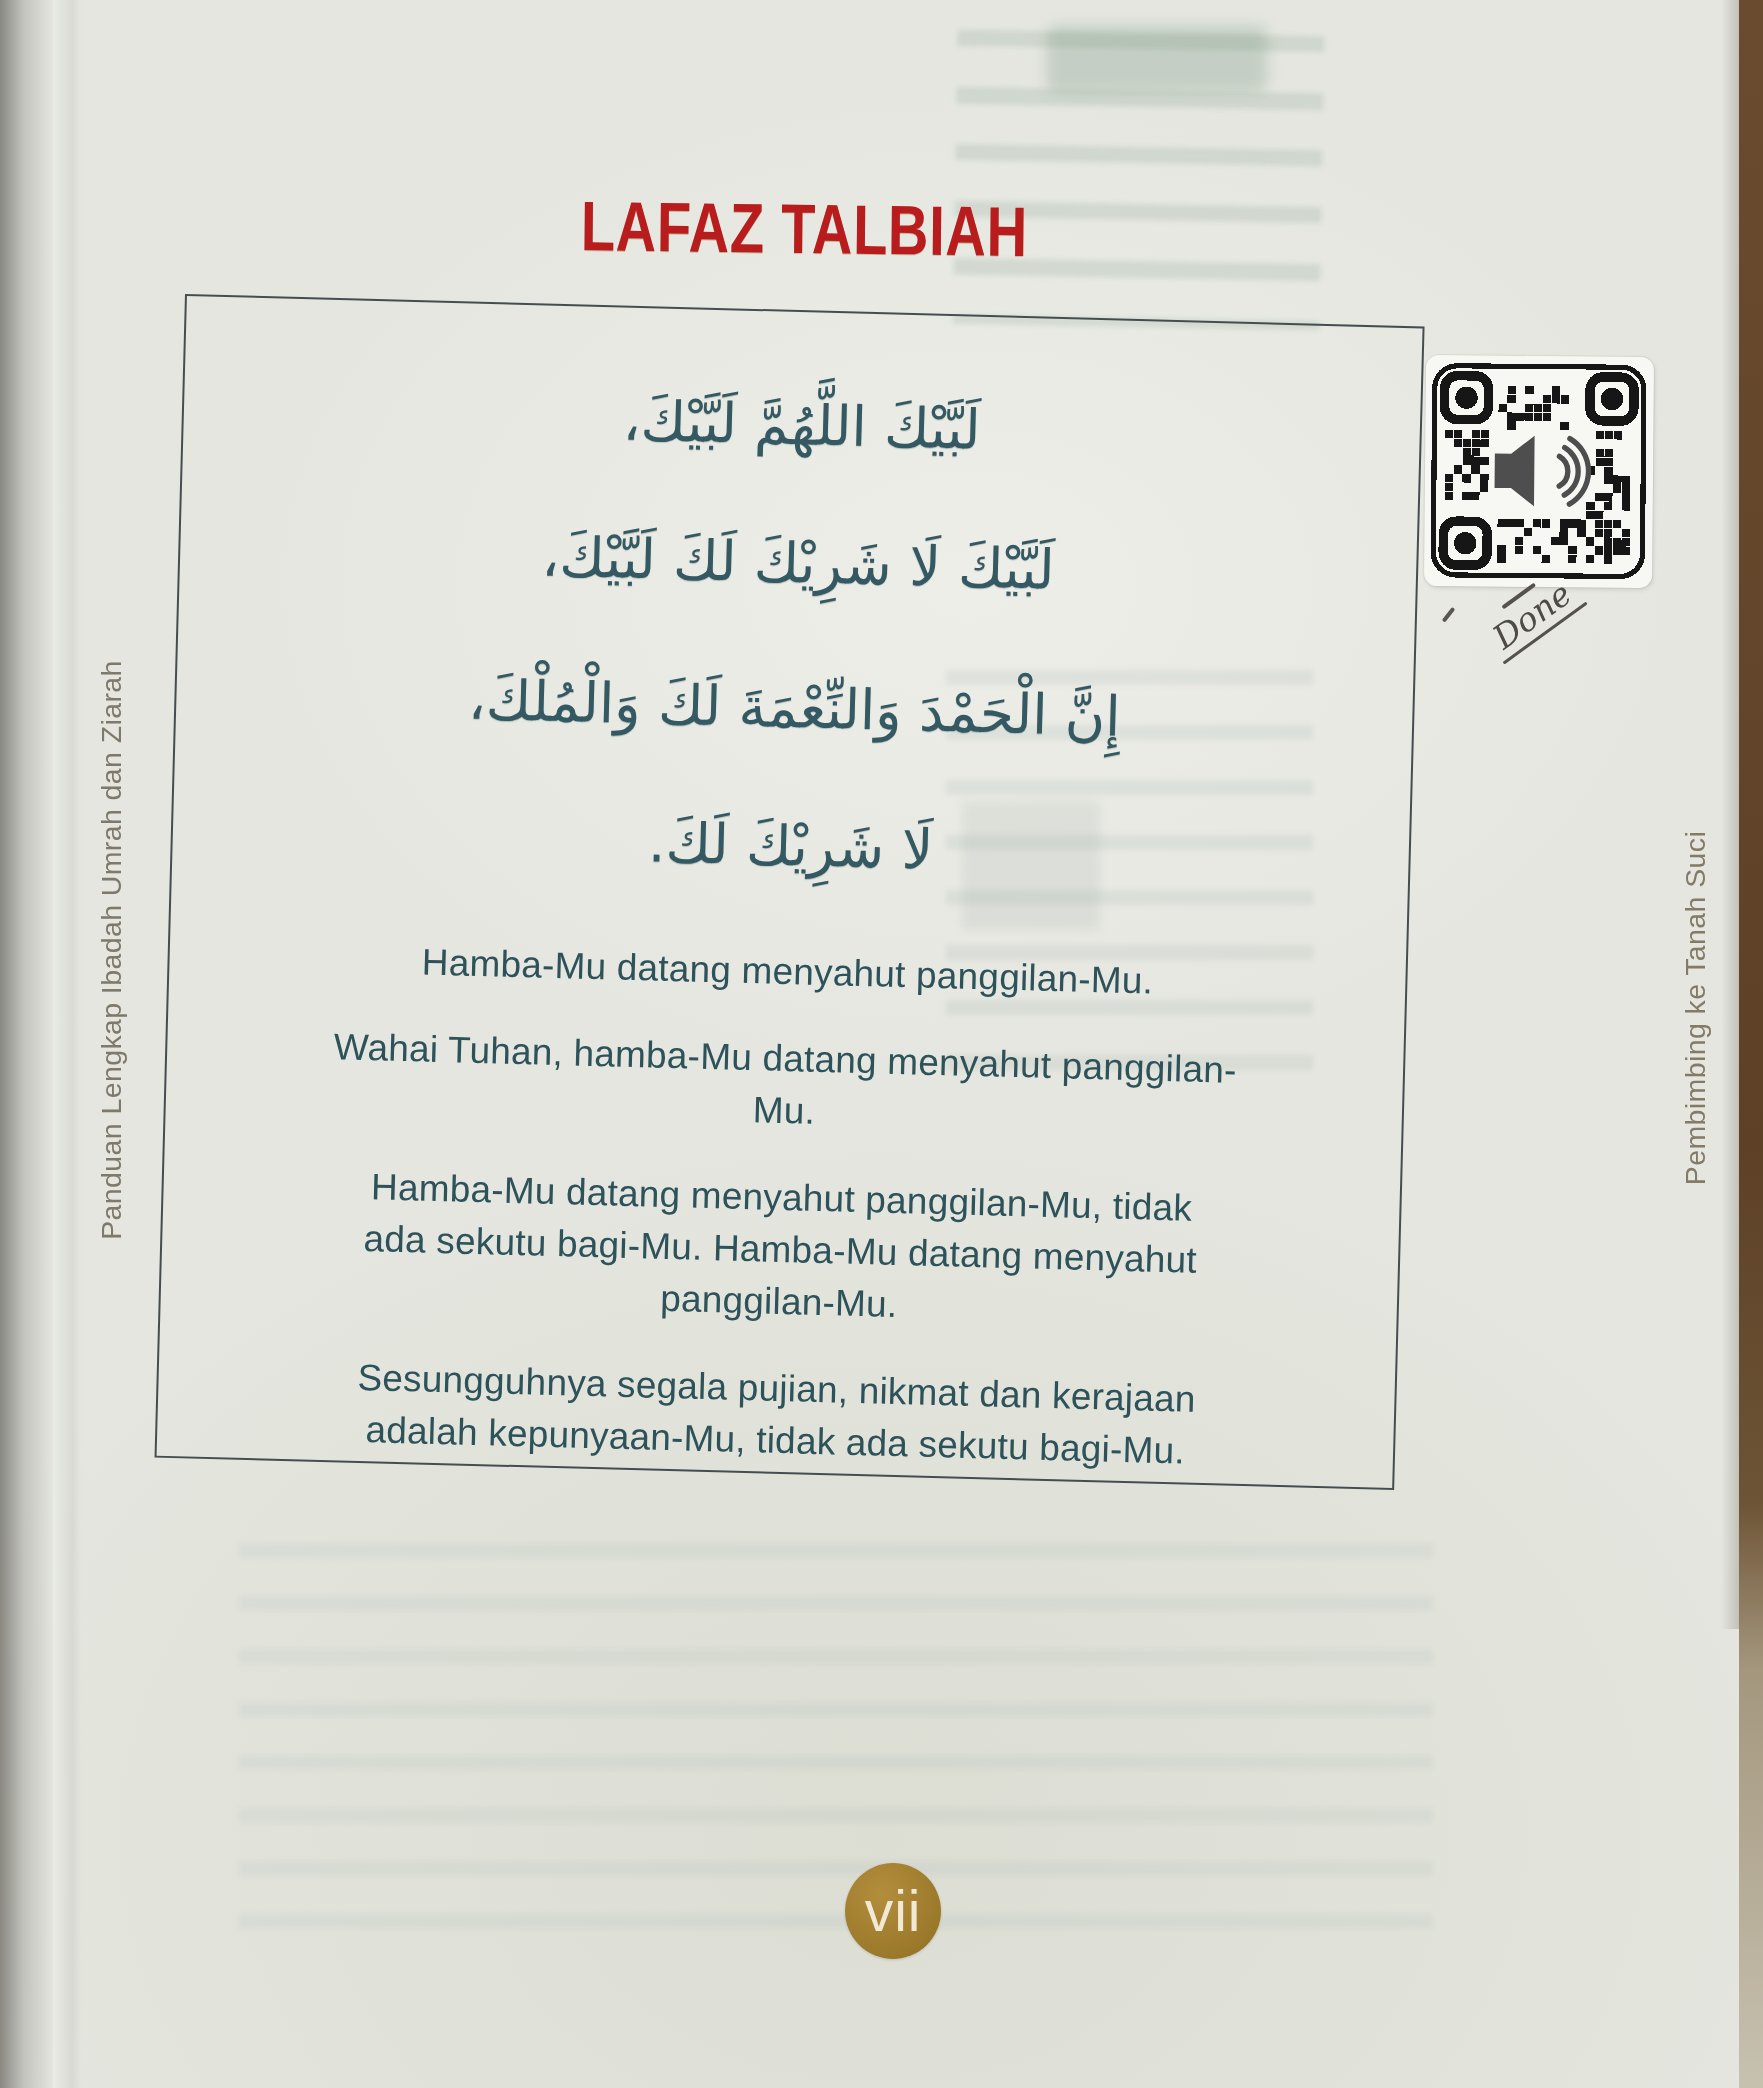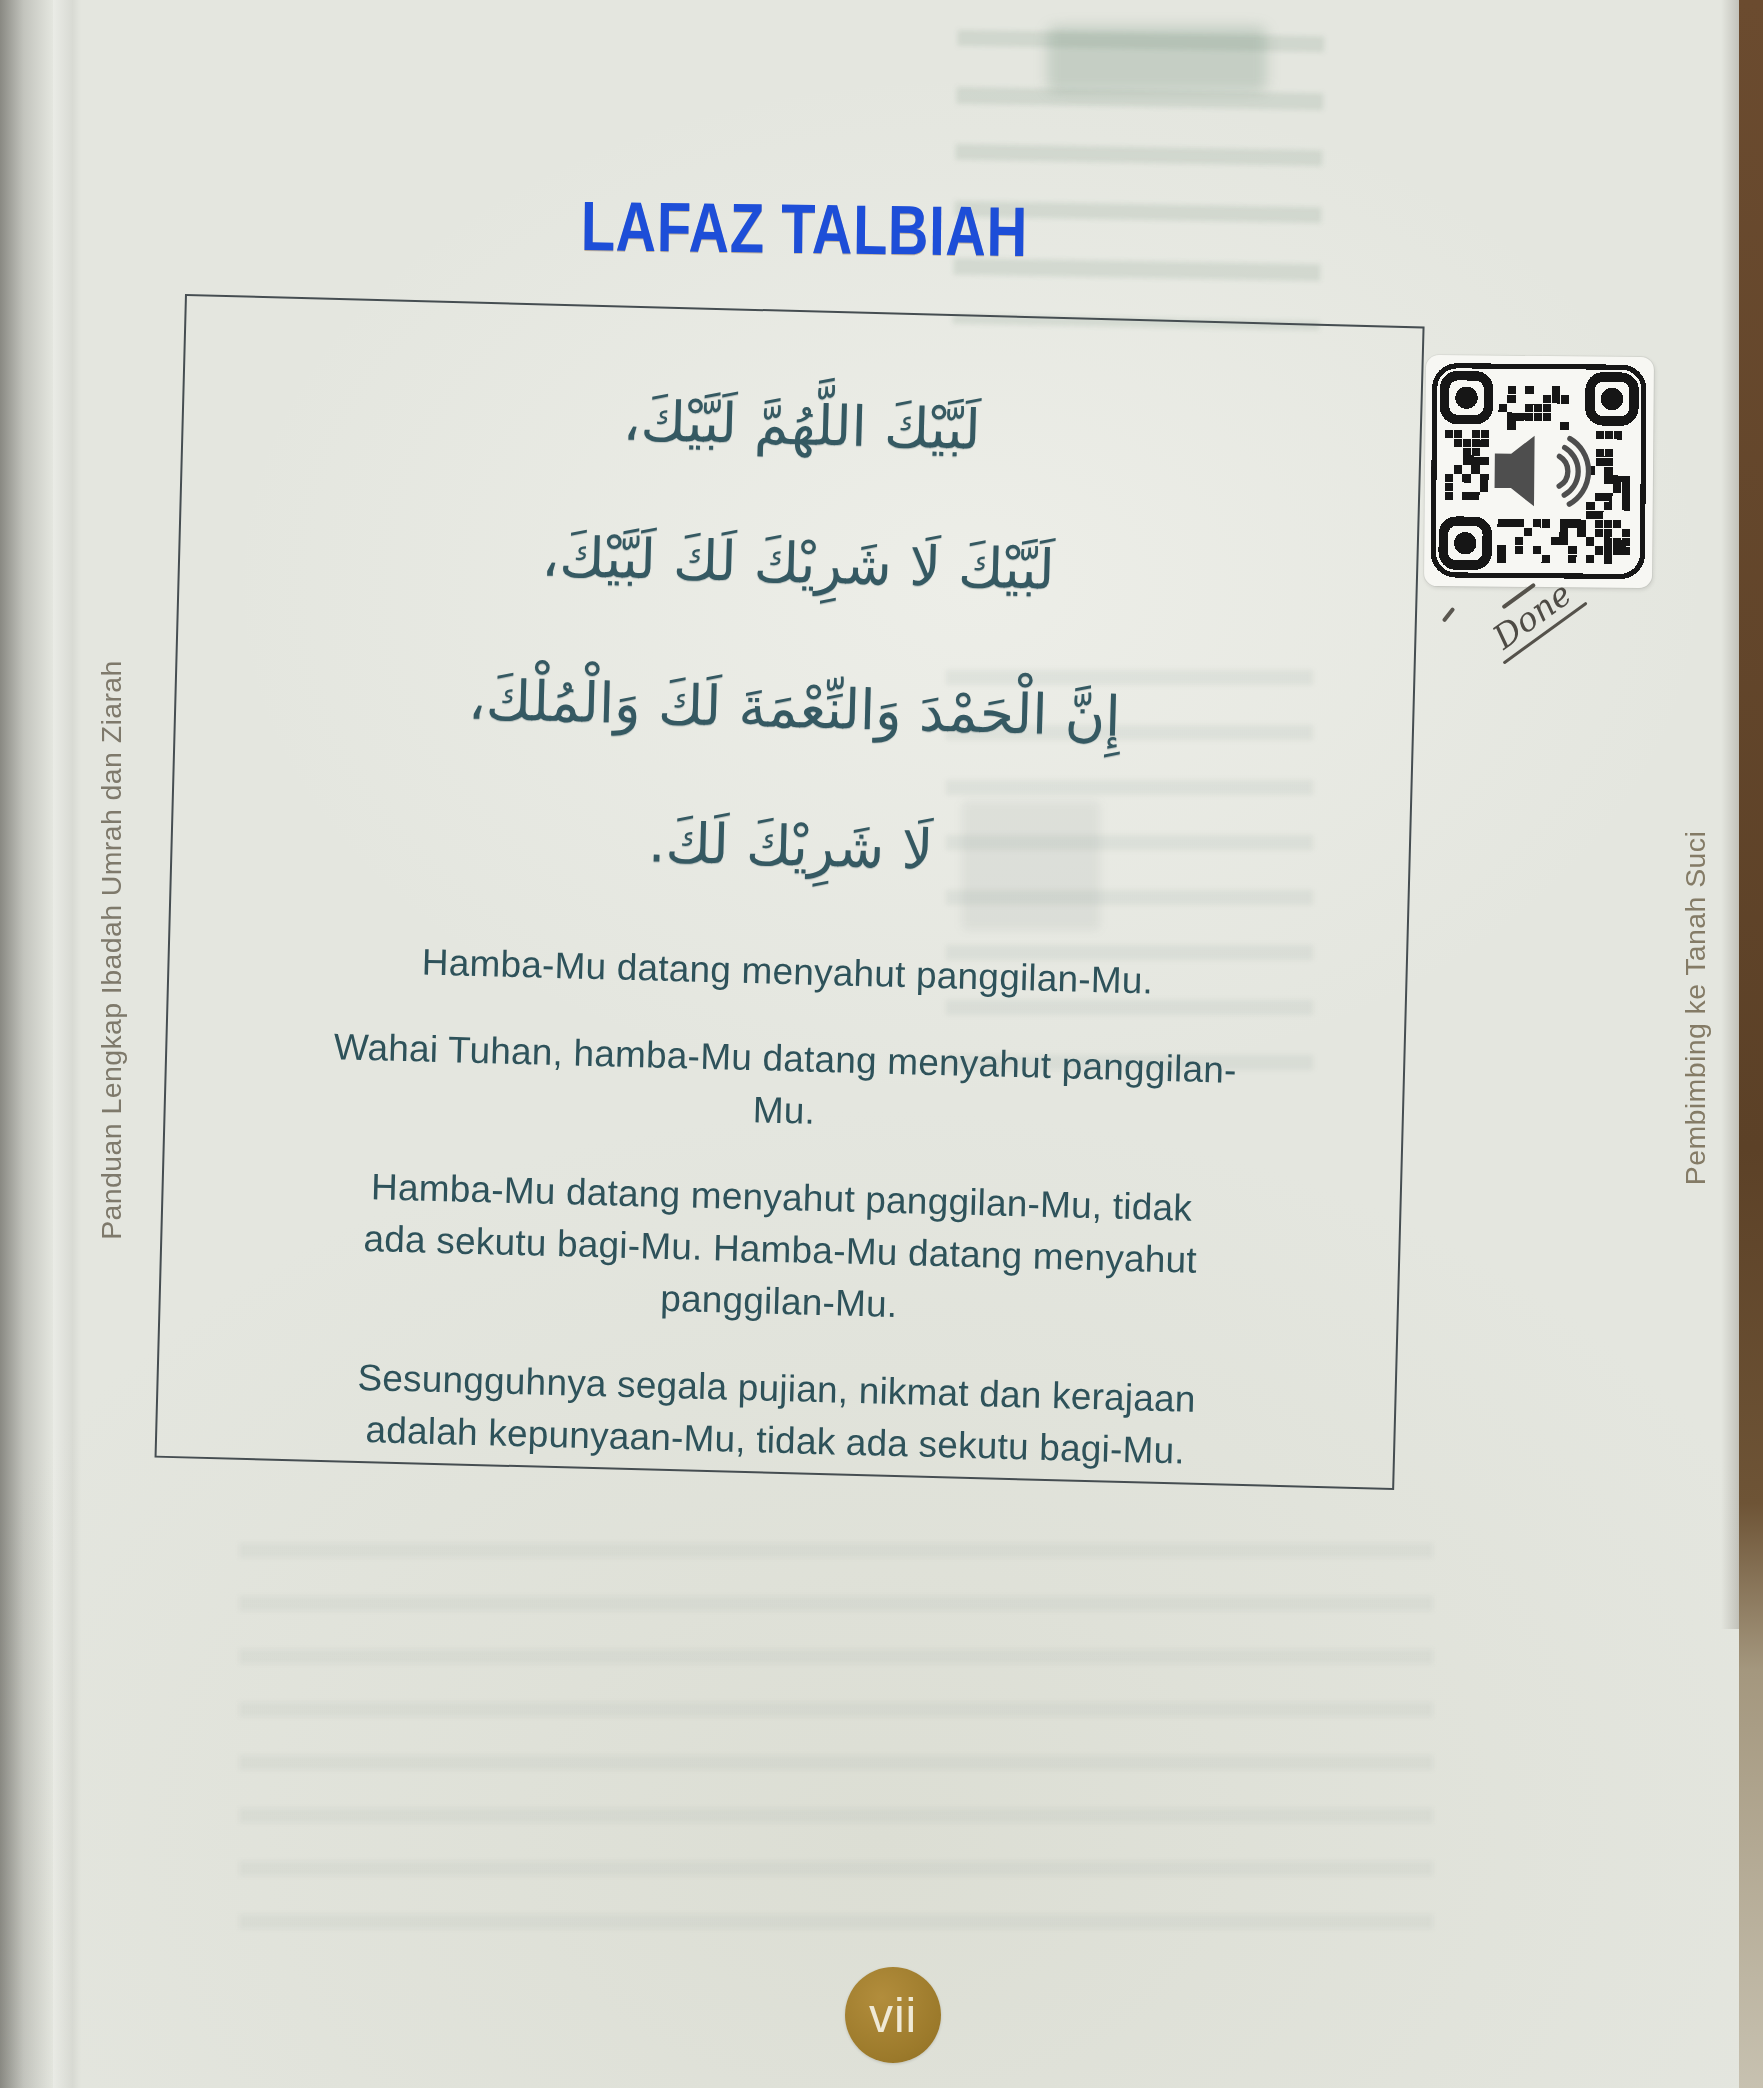--- a/index.html
+++ b/index.html
@@ -17,21 +17,21 @@
   .scan-edge-left{left:0;top:0;bottom:0;width:53px;
     background:linear-gradient(to right, rgba(62,60,54,.55), rgba(62,60,54,.20) 45%, rgba(62,60,54,0));}
   .scan-crease{left:53px;top:0;bottom:0;width:27.5px;
     background:linear-gradient(to right, rgba(255,255,255,.22), rgba(0,0,0,.05) 70%, transparent);}
   .book-edge-right{right:0;top:0;width:24px;height:100%;
     background:linear-gradient(to bottom,#6b4b2f 0%, #5c4127 55%, #6e5436 72%, #a4977e 80%, #c7c1b0 100%);}
   .book-edge-shadow{right:24px;top:0;width:18.4px;height:78%;
     background:linear-gradient(to left, rgba(40,30,20,.18), transparent);}
 
   
-  .page-title{left:184px;top:189px;width:1240px;text-align:center;color:#1d4ed8;}
+  .page-title{left:184px;top:189px;width:1240px;text-align:center;color:#b91c1c;}
   .page-title span{display:inline-block;font-weight:700;font-size:70px;letter-spacing:0.9px;
     transform:scaleX(.80) rotate(0.6deg);transform-origin:50% 50%;
     font-family:"Liberation Sans",sans-serif;
     text-shadow:0 0.9px 0 rgba(120,75,20,.35);}
 
   
   .tilt{left:185px;top:294px;width:1240px;transform:rotate(1.5deg);transform-origin:0 0;}
   .talbiah-box{border:2.8px solid #454d51;width:100%;height:1164px;box-sizing:border-box;
     padding-top:44px;display:flex;flex-direction:column;align-items:center;
     background:rgba(255,255,255,0.02);}
@@ -58,24 +58,24 @@
   .note-underline{width:103px;height:2.8px;background:#55524b;border-radius:1.8px;margin-top:1.8px;}
   .note-tick{left:1440px;top:613px;width:16.5px;height:3.7px;background:#5a5750;
     border-radius:1.8px;transform:rotate(-52deg);}
 
   
   .side-label{white-space:nowrap;font-size:28.5px;letter-spacing:0.4px;}
   .left-label{left:111px;top:950px;transform:translate(-50%,-50%) rotate(-90deg);color:#7e796b;}
   .right-label{left:1695px;top:1008px;transform:translate(-50%,-50%) rotate(-90deg);color:#847b66;}
 
   
-  .page-num{left:845px;top:1967px;width:96px;height:96px;border-radius:50%;
+  .page-num{left:845px;top:1863px;width:96px;height:96px;border-radius:50%;
     background:radial-gradient(circle at 38% 32%, #b28d3c, #9c7a2b 68%, #8e6e25);
     display:flex;align-items:center;justify-content:center;
-    color:#efe9d6;font-size:48px;letter-spacing:0.9px;
+    color:#efe9d6;font-size:57px;letter-spacing:0.9px;
     box-shadow:0 0.9px 2.8px rgba(0,0,0,.15);}
 
   
   .ghost{filter:blur(2.8px);pointer-events:none;}
   .ghost-a{left:955px;top:33px;width:367px;height:294px;transform:rotate(1deg);
     background:repeating-linear-gradient(to bottom, rgba(96,128,106,.15) 0 16.5px, transparent 16.5px 57px);}
   .ghost-a2{left:1047px;top:26px;width:220px;height:66px;background:rgba(88,124,100,.22);
     filter:blur(6.4px);border-radius:9.2px;}
   .ghost-b{left:946px;top:670px;width:367px;height:404px;
     background:repeating-linear-gradient(to bottom, rgba(80,110,100,.08) 0 14.7px, transparent 14.7px 55px);}

